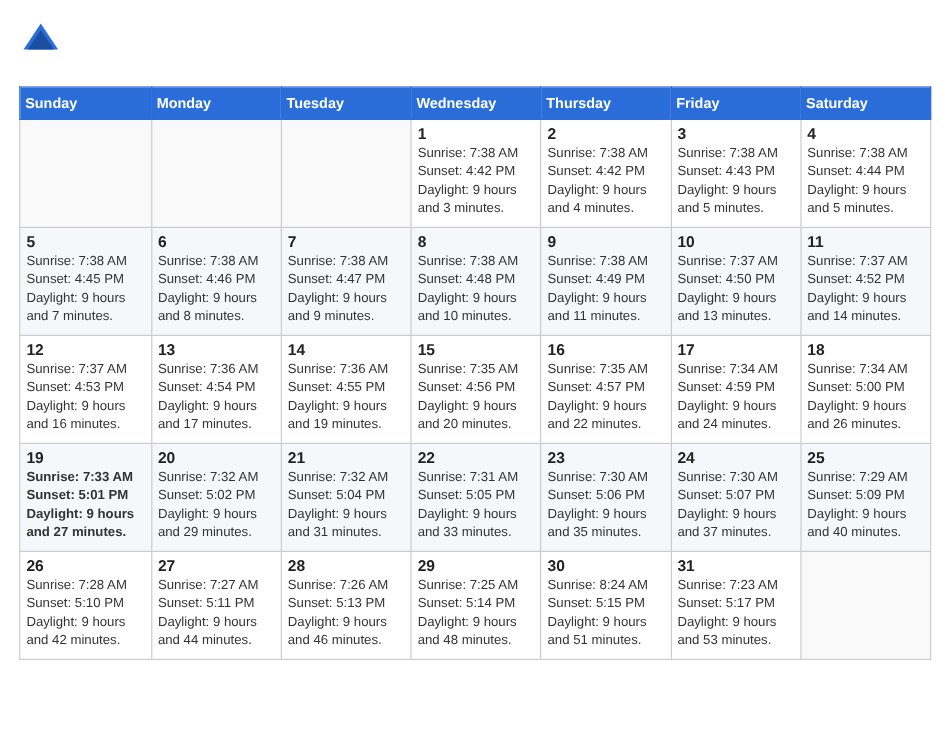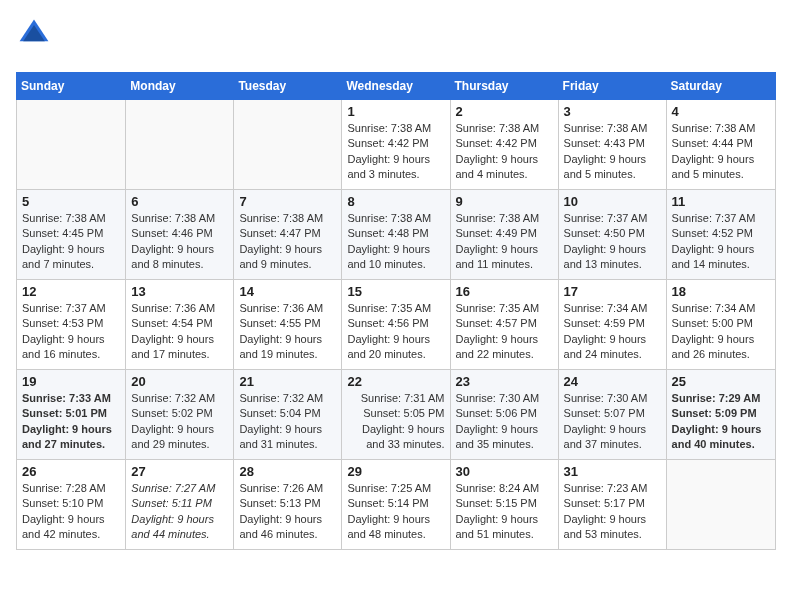--- a/index.html
+++ b/index.html
@@ -250,53 +250,53 @@
 Daylight: 9 hours and 29 minutes.</div>
         </td>
         <td>
           <div class="day-number">21</div>
           <div class="day-info" style="white-space: pre-line;">Sunrise: 7:32 AM
 Sunset: 5:04 PM
 Daylight: 9 hours and 31 minutes.</div>
         </td>
         <td>
           <div class="day-number">22</div>
-          <div class="day-info" style="white-space: pre-line; text-align: right;">Sunrise: 7:31 AM
+          <div class="day-info" style="white-space: pre-line;">Sunrise: 7:31 AM
 Sunset: 5:05 PM
 Daylight: 9 hours and 33 minutes.</div>
         </td>
         <td>
           <div class="day-number">23</div>
           <div class="day-info" style="white-space: pre-line;">Sunrise: 7:30 AM
 Sunset: 5:06 PM
 Daylight: 9 hours and 35 minutes.</div>
         </td>
         <td>
           <div class="day-number">24</div>
           <div class="day-info" style="white-space: pre-line;">Sunrise: 7:30 AM
 Sunset: 5:07 PM
 Daylight: 9 hours and 37 minutes.</div>
         </td>
         <td>
           <div class="day-number">25</div>
-          <div class="day-info" style="white-space: pre-line; font-weight: bold;">Sunrise: 7:29 AM
+          <div class="day-info" style="white-space: pre-line;">Sunrise: 7:29 AM
 Sunset: 5:09 PM
 Daylight: 9 hours and 40 minutes.</div>
         </td>
       </tr>
       <tr>
         <td>
           <div class="day-number">26</div>
           <div class="day-info" style="white-space: pre-line;">Sunrise: 7:28 AM
 Sunset: 5:10 PM
 Daylight: 9 hours and 42 minutes.</div>
         </td>
         <td>
           <div class="day-number">27</div>
-          <div class="day-info" style="white-space: pre-line; font-style: italic;">Sunrise: 7:27 AM
+          <div class="day-info" style="white-space: pre-line;">Sunrise: 7:27 AM
 Sunset: 5:11 PM
 Daylight: 9 hours and 44 minutes.</div>
         </td>
         <td>
           <div class="day-number">28</div>
           <div class="day-info" style="white-space: pre-line;">Sunrise: 7:26 AM
 Sunset: 5:13 PM
 Daylight: 9 hours and 46 minutes.</div>
         </td>
         <td>

